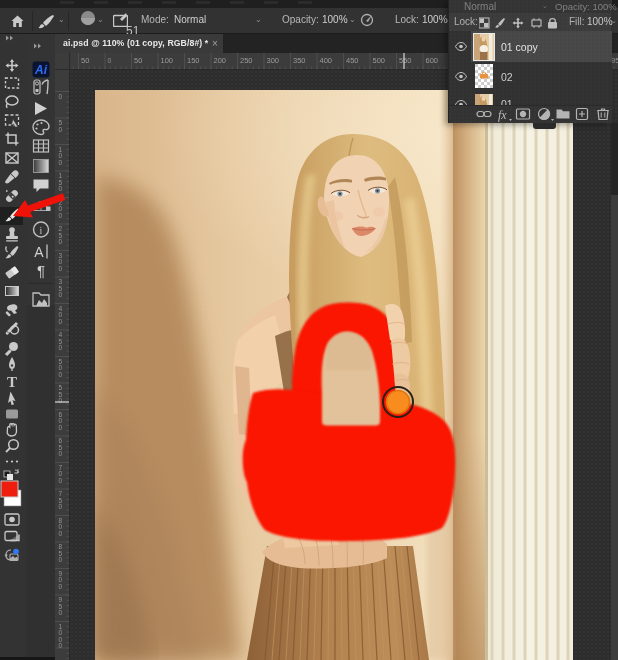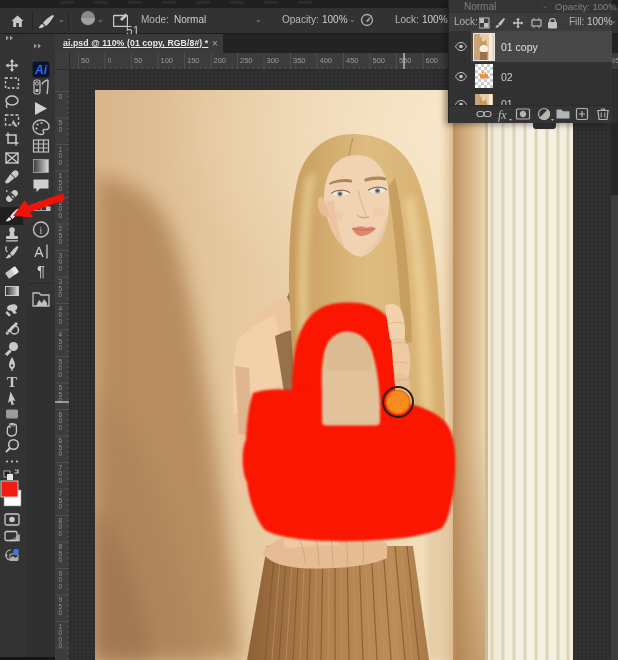--- a/index.html
+++ b/index.html
@@ -53,21 +53,21 @@
       <circle cx="7" cy="7" r="5.5" fill="none" stroke="#b0b0b0" stroke-width="1.3"></circle>
       <path d="M 12,2 L 6,8 L 8,9 Z" fill="#b0b0b0"></path>
     </svg>
     <span class="abs" style="left:395px;top:6px;">Lock:</span>
     <span class="abs" style="left:422px;top:6px;color:#cfcfcf;">100%</span>
     <span class="abs" style="left:445px;top:7px;color:#909090;font-size:8px;">⌄</span>
   </div>
 
   <div class="abs" style="left:0;top:34px;width:618px;height:19px;background:#232323;"></div>
   <div class="abs" style="left:55px;top:34px;width:168px;height:19px;background:#3a3a3a;">
-    <span style="position:absolute;left:8px;top:4px;font-size:8.7px;font-weight:bold;color:#e8e8e8;letter-spacing:0.1px;white-space:nowrap;text-decoration:underline;">ai.psd @ 110% (01 copy, RGB/8#) *</span>
+    <span style="position:absolute;left:8px;top:4px;font-size:8.7px;font-weight:bold;color:#e8e8e8;letter-spacing:0.1px;white-space:nowrap;">ai.psd @ 110% (01 copy, RGB/8#) *</span>
     <span style="position:absolute;left:157px;top:3.5px;font-size:10px;color:#a0a0a0;">×</span>
   </div>
 
   <div class="abs" style="left:0;top:34px;width:26px;height:623px;background:#333333;"></div>
   <div class="abs" style="left:0;top:657px;width:55px;height:3px;background:#161616;"></div>
   <div id="tools1" class="abs" style="left:0;top:34px;width:26px;height:623px;">
    <svg width="26" height="623" viewBox="0 0 26 623">
     <g fill="#c9c9c9" stroke="none">
 
       <path d="M 6,1.5 L 9,4 L 6,6.5 Z M 10,1.5 L 13,4 L 10,6.5 Z" fill="#9a9a9a"></path>

